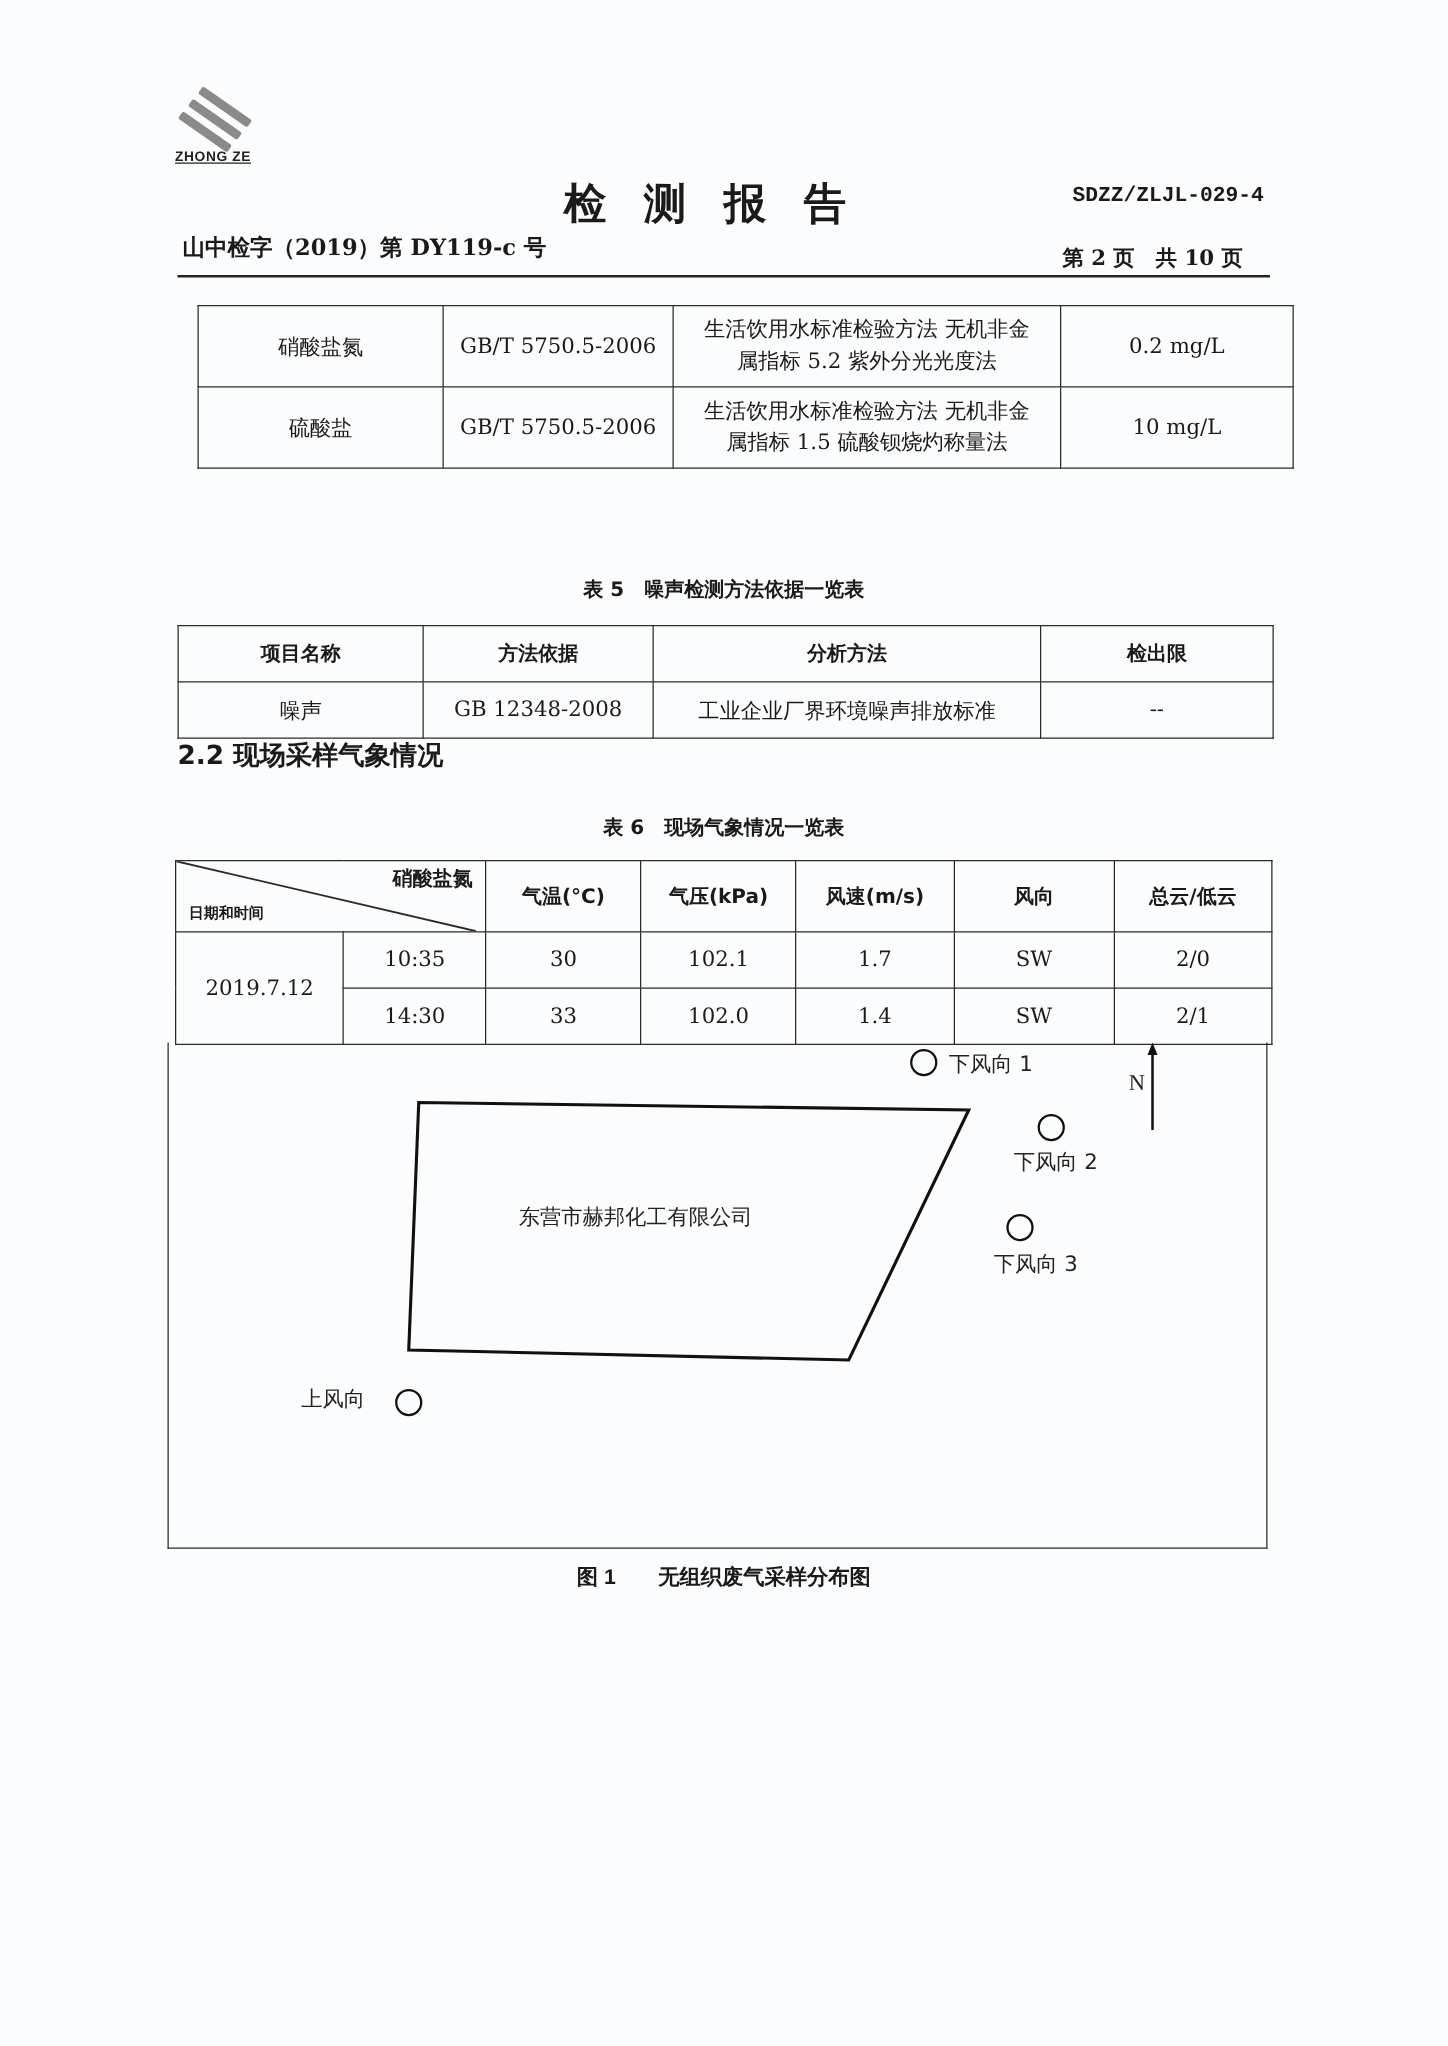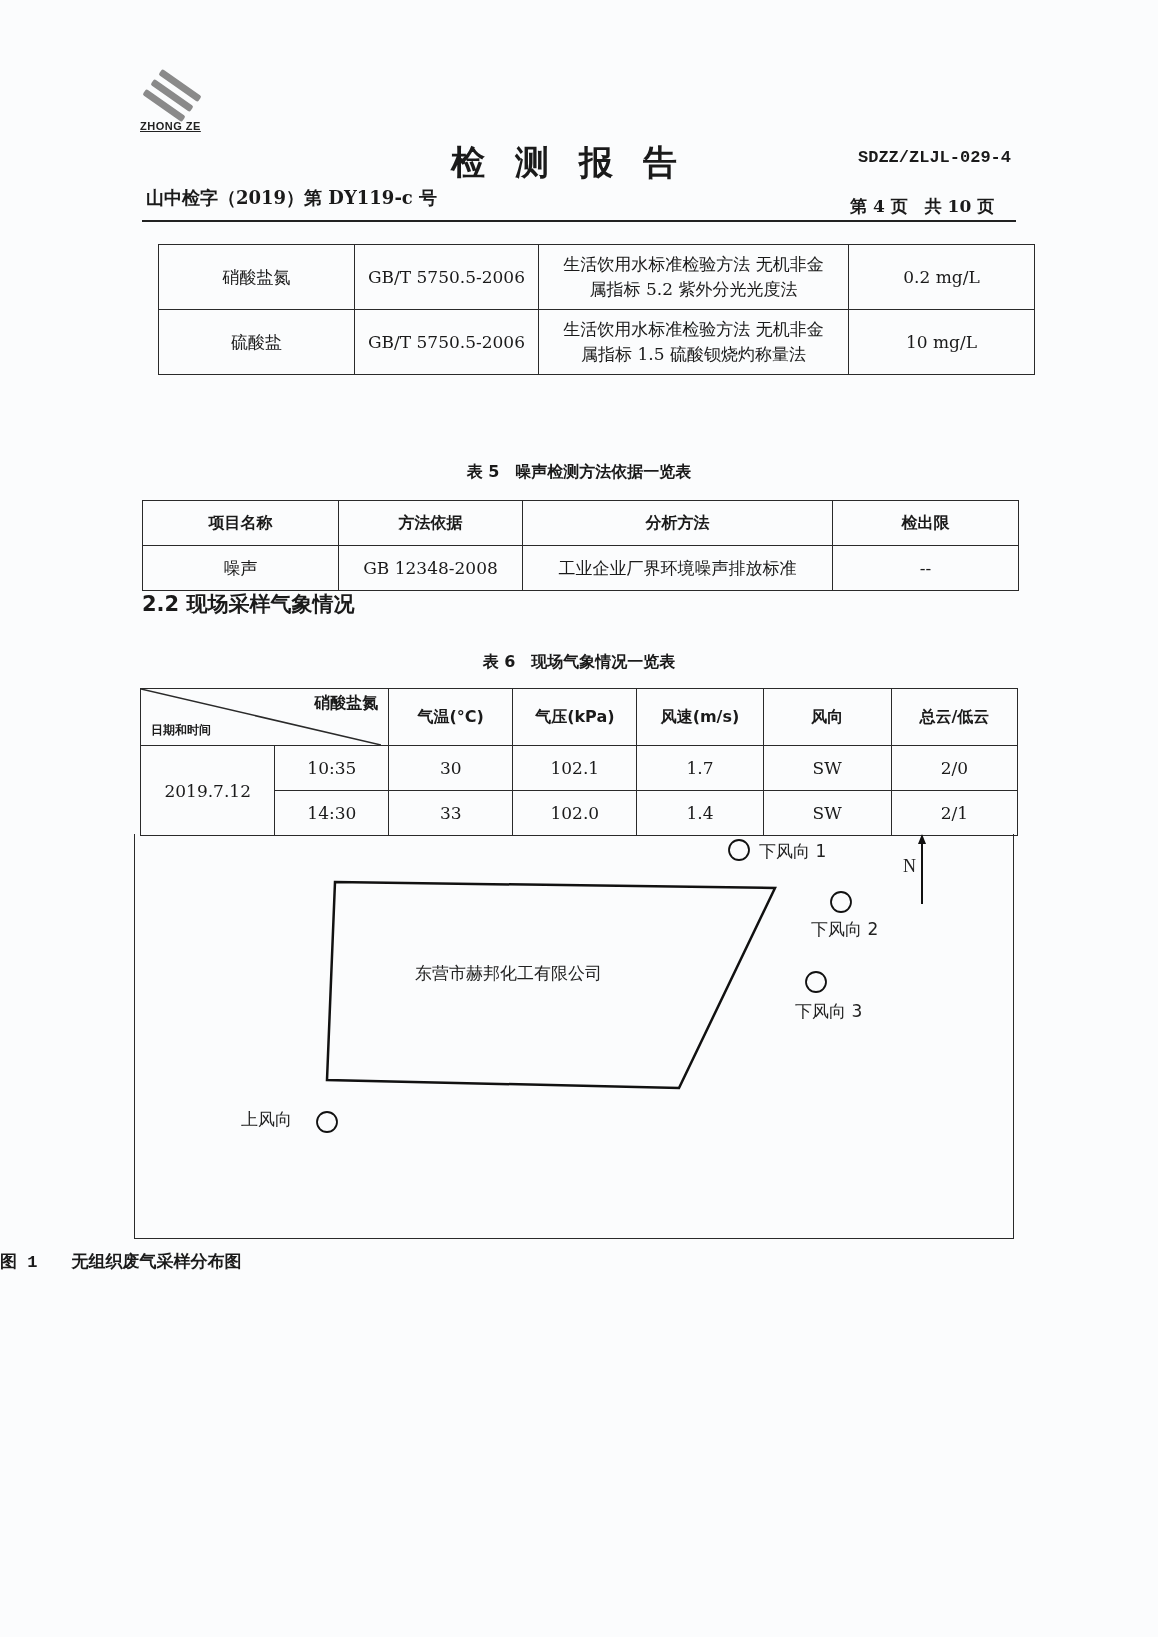--- a/index.html
+++ b/index.html
@@ -34,35 +34,35 @@
     .t6 th { height: 56px; }
     .t6 td { height: 44px; }
     .diag-cell { position: relative; }
     .diag-cell svg { position: absolute; left: 0; top: 0; }
     .diag-top { position: absolute; right: 10px; top: 4px; font-size: 16px; }
     .diag-bottom { position: absolute; left: 10px; bottom: 6px; font-size: 12px; }
 
     .figure { left: 134px; top: 834px; width: 878px; height: 404px; border: 1.5px solid #2a2a2a; border-top: none; }
     .fig-svg { position: absolute; left: 0; top: 0; }
     .fig-label { position: absolute; font-family: "DejaVu Sans", sans-serif; font-size: 17px; color: #222; }
-    .fig-caption { left: 0; width: 1158px; top: 1250px; font-family: Liberation Mono, monospace; font-weight: bold; font-size: 17px; }
+    .fig-caption { left: 0; width: 1158px; top: 1250px; text-align: center; font-family: Liberation Sans, sans-serif; font-weight: bold; font-size: 17px; }
   </style>
 </head>
 <body>
 
 <div class="abs logo">
   <div class="logo-bar" style="left:16px;top:10px;"></div>
   <div class="logo-bar" style="left:8px;top:20px;"></div>
   <div class="logo-bar" style="left:0px;top:30px;"></div>
   <div class="logo-text">ZHONG ZE</div>
 </div>
 <div class="abs doc-code">SDZZ/ZLJL-029-4</div>
 <div class="abs title">检测报告</div>
 <div class="abs report-no">山中检字（2019）第 DY119-c 号</div>
-<div class="abs page-info">第 4 页　共 10 页</div>
+<div class="abs page-info">第 2 页　共 10 页</div>
 <div class="abs header-rule"></div>
 
 <table class="t4">
   <colgroup>
       <col style="width:196px">
       <col style="width:184px">
       <col style="width:310px">
       <col style="width:186px">
     </colgroup>
   <tbody>

